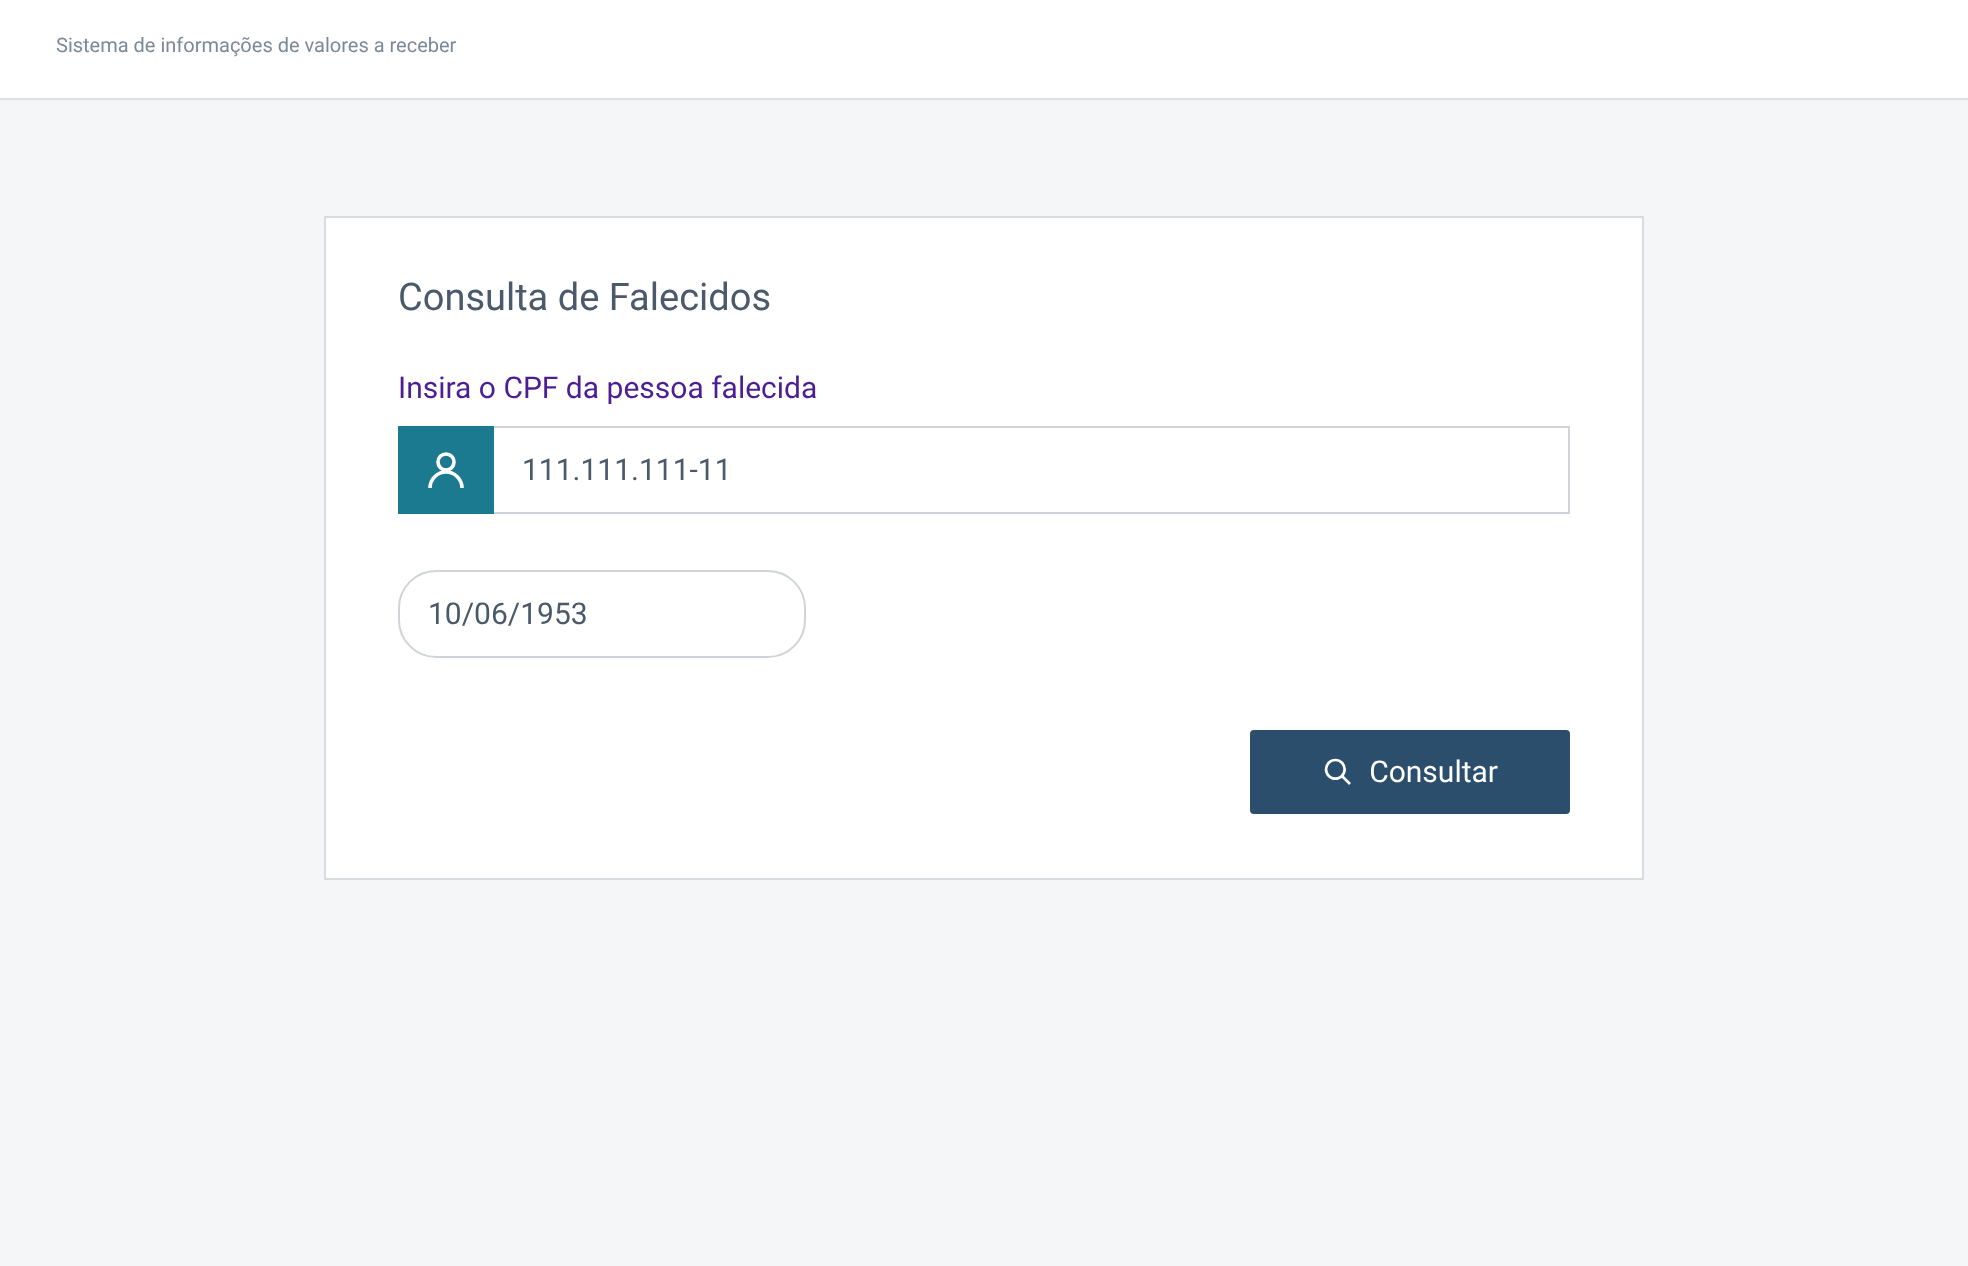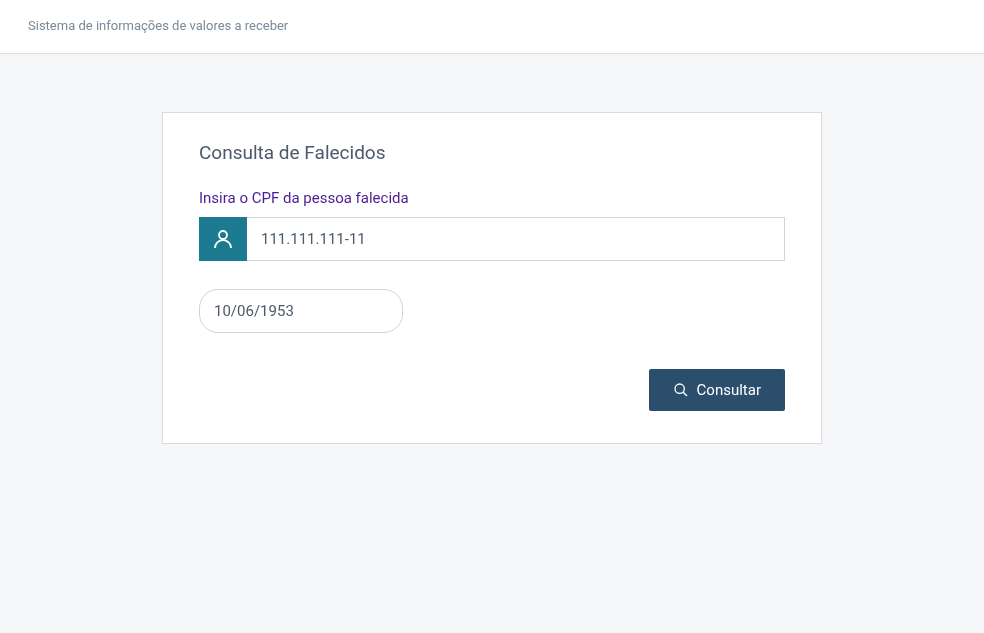--- a/index.html
+++ b/index.html
@@ -19,21 +19,21 @@
       padding: 18px 28px 20px 28px;
       border-bottom: 1px solid #e0e0e0;
     }
     .header-title {
       font-size: 28px;
       font-weight: 400;
       color: #2a4e6b;
       margin-bottom: 4px;
     }
     .header-subtitle {
-      font-size: 13px;
+      font-size: 10px;
       color: #7a8a99;
       font-weight: 400;
     }
     .main-content {
       display: flex;
       justify-content: center;
       padding-top: 58px;
     }
     .card {
       background-color: #ffffff;
@@ -96,21 +96,21 @@
     }
     .button-row {
       display: flex;
       justify-content: flex-end;
       margin-top: 36px;
     }
     .consult-button {
       background-color: #2a4e6b;
       color: #ffffff;
       border: none;
-      padding: 12px 24px;
+      padding: 12px 36px;
       font-size: 15px;
       cursor: pointer;
       display: inline-flex;
       align-items: center;
       gap: 8px;
       font-family: inherit;
       border-radius: 2px;
     }
     .consult-button svg {
       width: 16px;

